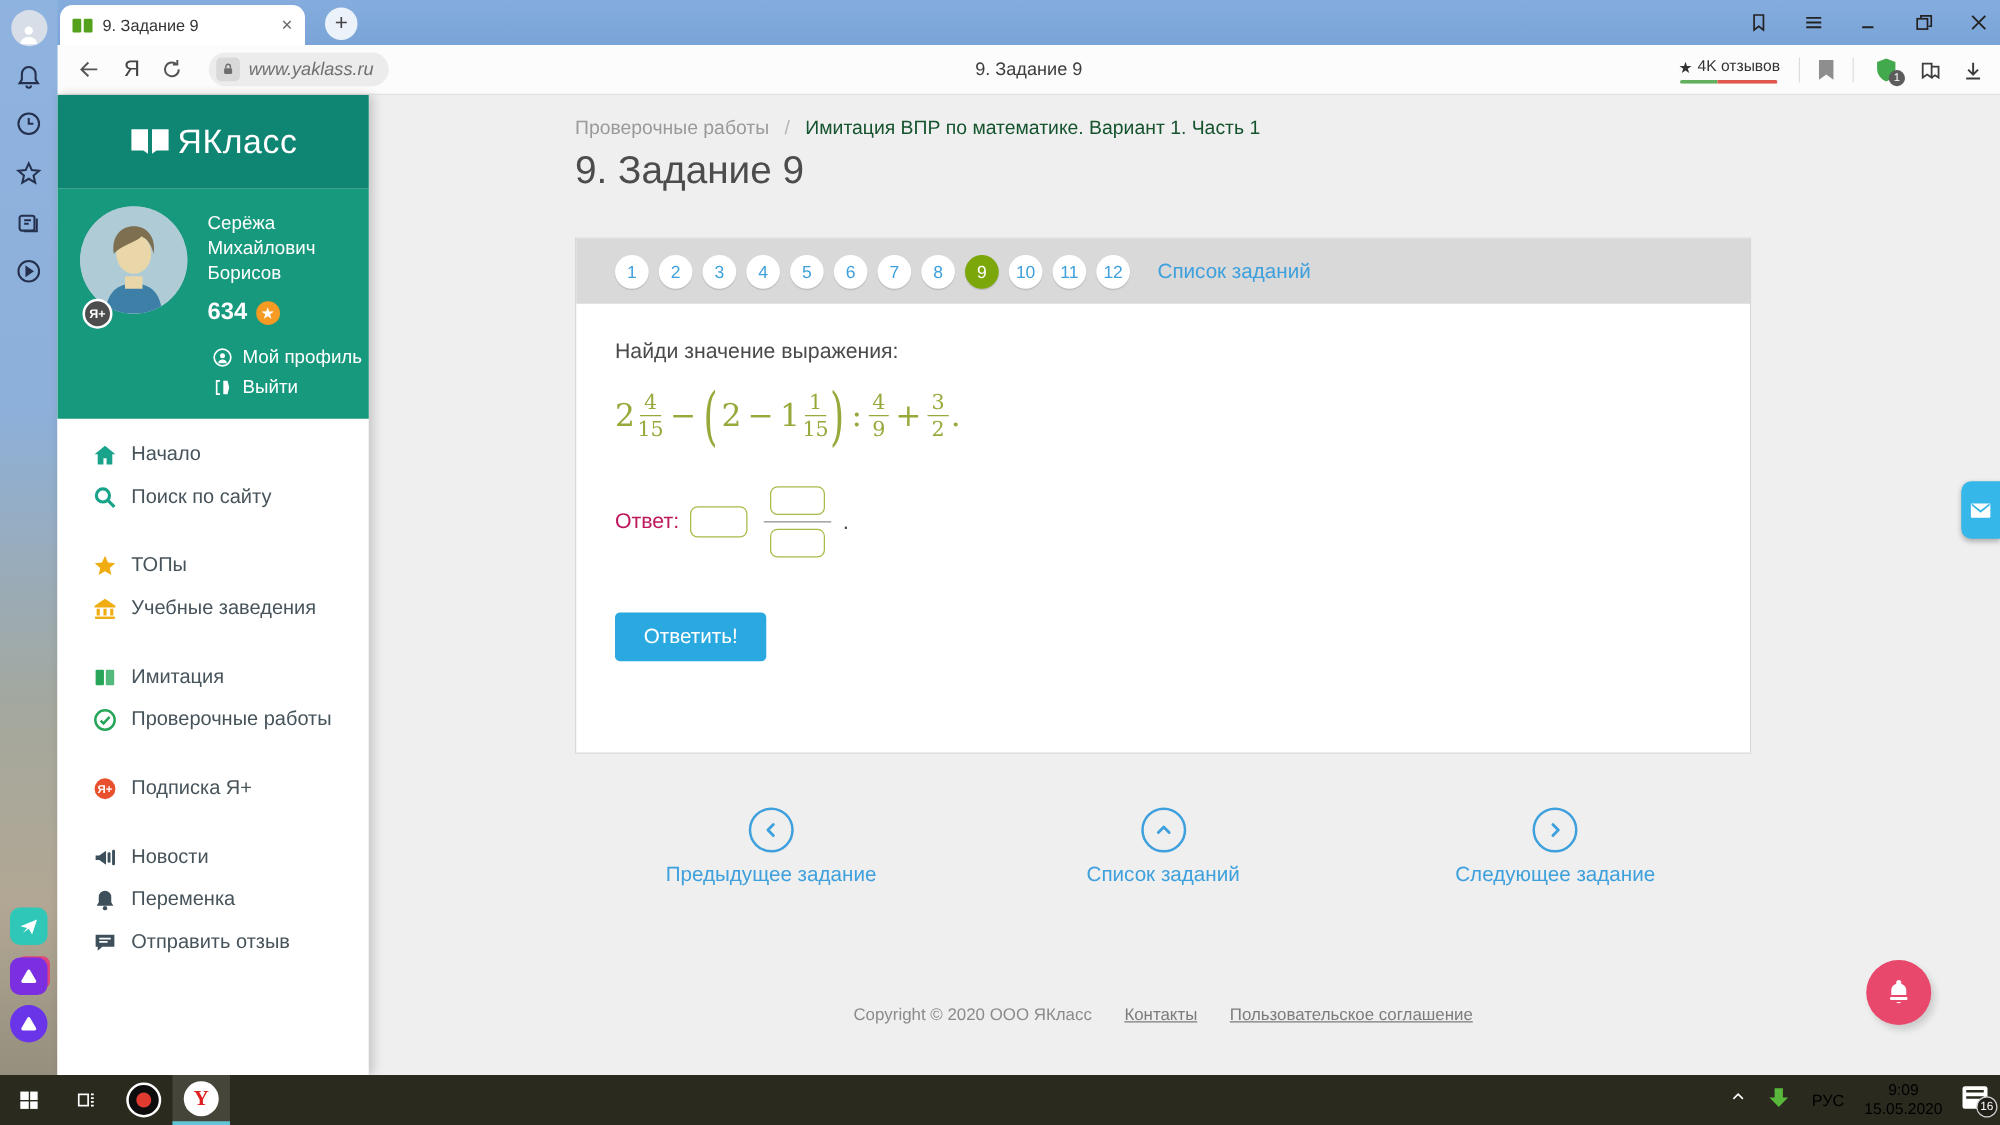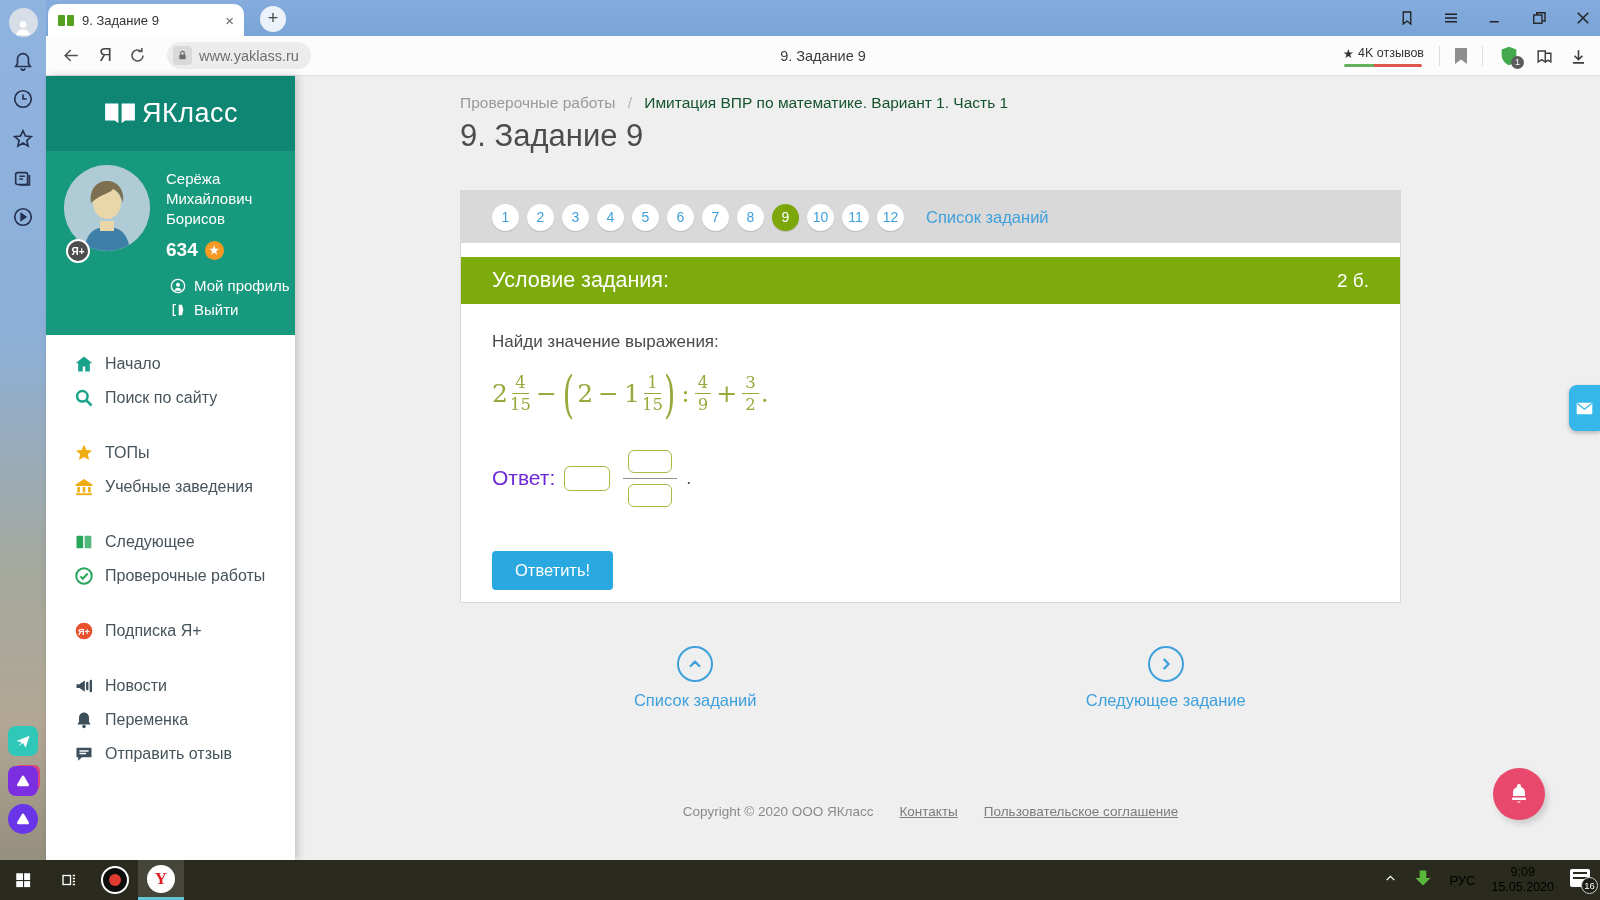--- a/index.html
+++ b/index.html
@@ -20,21 +20,21 @@
   #win-controls { position:absolute; right:8px; top:0; height:36px; display:flex; align-items:center; gap:26px; color:#222; }
   #win-controls .icn svg { width:18px; height:18px; display:block; }
 
   
   #toolbar { position:absolute; left:46px; top:36px; width:1554px; height:40px; background:#fcfcfc;
     border-bottom:1px solid #e2e2e2; display:flex; align-items:center; }
   #toolbar .icn svg { width:19px; height:19px; display:block; }
   .tb-btn { margin-left:16px; color:#555; }
   .ya-glyph { margin-left:18px; font-size:18px; color:#444; }
   #url-pill { margin-left:20px; height:27px; background:#ececec; border-radius:14px; display:flex;
-    align-items:center; padding:0 12px 0 6px; gap:7px; }
+    align-items:center; padding:0 12px 0 6px; gap:7px;font-style:italic; }
   #url-pill .lock { width:19px; height:19px; background:#d9d9d9; border-radius:4px; display:flex; align-items:center; justify-content:center; color:#6d6d6d; }
   #url-pill .lock svg { width:11px; height:11px; }
   #url-text { font-size:14.5px; color:#6f6f6f; }
   #tb-title { position:absolute; left:0; right:0; text-align:center; font-size:14.5px; color:#3c3c3c; pointer-events:none; }
   #tb-right { position:absolute; right:12px; top:0; height:40px; display:flex; align-items:center; gap:15px; }
   .rev { display:flex; flex-direction:column; align-items:center; gap:3px; }
   .rev-top { display:flex; align-items:center; gap:4px; font-size:12.5px; color:#333; }
   .rev-bar { width:78px; height:3px; display:flex; border-radius:2px; overflow:hidden; }
   .rev-bar .g { width:38%; background:#62b05e; } .rev-bar .r { flex:1; background:#e0574f; }
   .vdiv { width:1px; height:20px; background:#ddd; }
@@ -101,21 +101,21 @@
   #prompt { font-size:17px; color:#4a4a4a; }
   .formula { margin-top:22px; display:flex; align-items:center; color:#98a93c; font-family:"DejaVu Serif",serif; }
   .mwhole,.mop,.mtext { font-size:25px; }
   .mop { margin:0 5px; } .mtext { margin-left:2px; }
   .mmixed { display:inline-flex; align-items:center; gap:2px; }
   .mfrac { display:inline-flex; flex-direction:column; align-items:center; line-height:1.05; }
   .mnum { font-size:16.5px; padding:0 3px 2px; border-bottom:1.5px solid #98a93c; }
   .mden { font-size:16.5px; padding-top:2px; }
   .mparen { font-size:29px; transform:scaleY(1.75); display:inline-block; padding:0 1px; }
   #answer-row { margin-top:36px; display:flex; align-items:center; gap:9px; }
-  #answer-label { font-size:21px; color:#6d28d9; }
+  #answer-label { font-size:17px; color:#be185d; }
   .ans-input { width:46px; height:25px; border:1.5px solid #a9ba49; border-radius:6px; background:#fff; outline:none;
     font-size:14px; text-align:center; color:#444; }
   .ans-frac { display:flex; flex-direction:column; align-items:center; margin-left:4px; }
   .ans-frac .ans-input { width:44px; height:23px; }
   .ans-line { width:54px; height:1.5px; background:#8f8f8f; margin:5px 0; }
   #answer-tail { font-size:18px; color:#4a4a4a; }
   #submit-btn { margin-top:44px; background:#29a9e0; color:#fff; border:none; border-radius:4px;
     font-size:16.5px; padding:10px 23px; font-family:inherit; cursor:pointer; }
 
   #bottom-nav { position:absolute; left:165px; top:570px; width:941px; display:flex; }
@@ -410,21 +410,21 @@
             </div>
           </div>
           <div class="menu-group">
             <div class="menu-item">
               <span class="icn" style="color: rgb(39, 166, 90);">
                 <svg viewBox="0 0 24 24" fill="currentColor">
                   <rect x="3" y="4.5" width="8" height="15" rx="1"></rect>
                   <rect x="12.8" y="4.5" width="8" height="15" rx="1" opacity=".8"></rect>
                 </svg>
               </span>
-              <span class="menu-label">Следующее</span>
+              <span class="menu-label">Имитация</span>
             </div>
             <div class="menu-item">
               <span class="icn" style="color: rgb(39, 166, 90);">
                 <svg viewBox="0 0 24 24" fill="none" stroke="currentColor" stroke-width="2.4">
                   <circle cx="12" cy="12" r="9.3"></circle>
                   <path d="M7.8 12.5l2.8 2.8 5.8-6.3"></path>
                 </svg>
               </span>
               <span class="menu-label">Проверочные работы</span>
             </div>
@@ -492,24 +492,20 @@
               <span class="pill">6</span>
               <span class="pill">7</span>
               <span class="pill">8</span>
               <span class="pill active">9</span>
               <span class="pill">10</span>
               <span class="pill">11</span>
               <span class="pill">12</span>
             </span>
           <span id="list-link">Список заданий</span>
         </div>
-        <div id="cond-head">
-          <span class="ch-l">Условие задания:</span>
-          <span class="ch-r">2 б.</span>
-        </div>
         <div id="cond-body">
           <div id="prompt">Найди значение выражения:</div>
           <div class="formula">
               <span class="mmixed">
                 <span class="mwhole">2</span>
                 <span class="mfrac">
                   <span class="mnum">4</span>
                   <span class="mden">15</span>
                 </span>
               </span>
@@ -545,20 +541,28 @@
               <span class="ans-line"></span>
               <input class="ans-input" style="">
             </span>
             <span id="answer-tail">.</span>
           </div>
           <button id="submit-btn">Ответить!</button>
         </div>
       </div>
 
       <div id="bottom-nav">
+          <div class="bn-col">
+            <div class="bn-circle">
+              <svg viewBox="0 0 24 24" fill="none" stroke="currentColor" stroke-width="3.4" stroke-linecap="round" stroke-linejoin="round">
+                <path d="M14.5 5.5 8 12l6.5 6.5"></path>
+              </svg>
+            </div>
+            <div class="bn-label">Предыдущее задание</div>
+          </div>
           <div class="bn-col">
             <div class="bn-circle">
               <svg viewBox="0 0 24 24" fill="none" stroke="currentColor" stroke-width="3.4" stroke-linecap="round" stroke-linejoin="round">
                 <path d="M5.5 15 12 8.5 18.5 15"></path>
               </svg>
             </div>
             <div class="bn-label">Список заданий</div>
           </div>
           <div class="bn-col">
             <div class="bn-circle">

